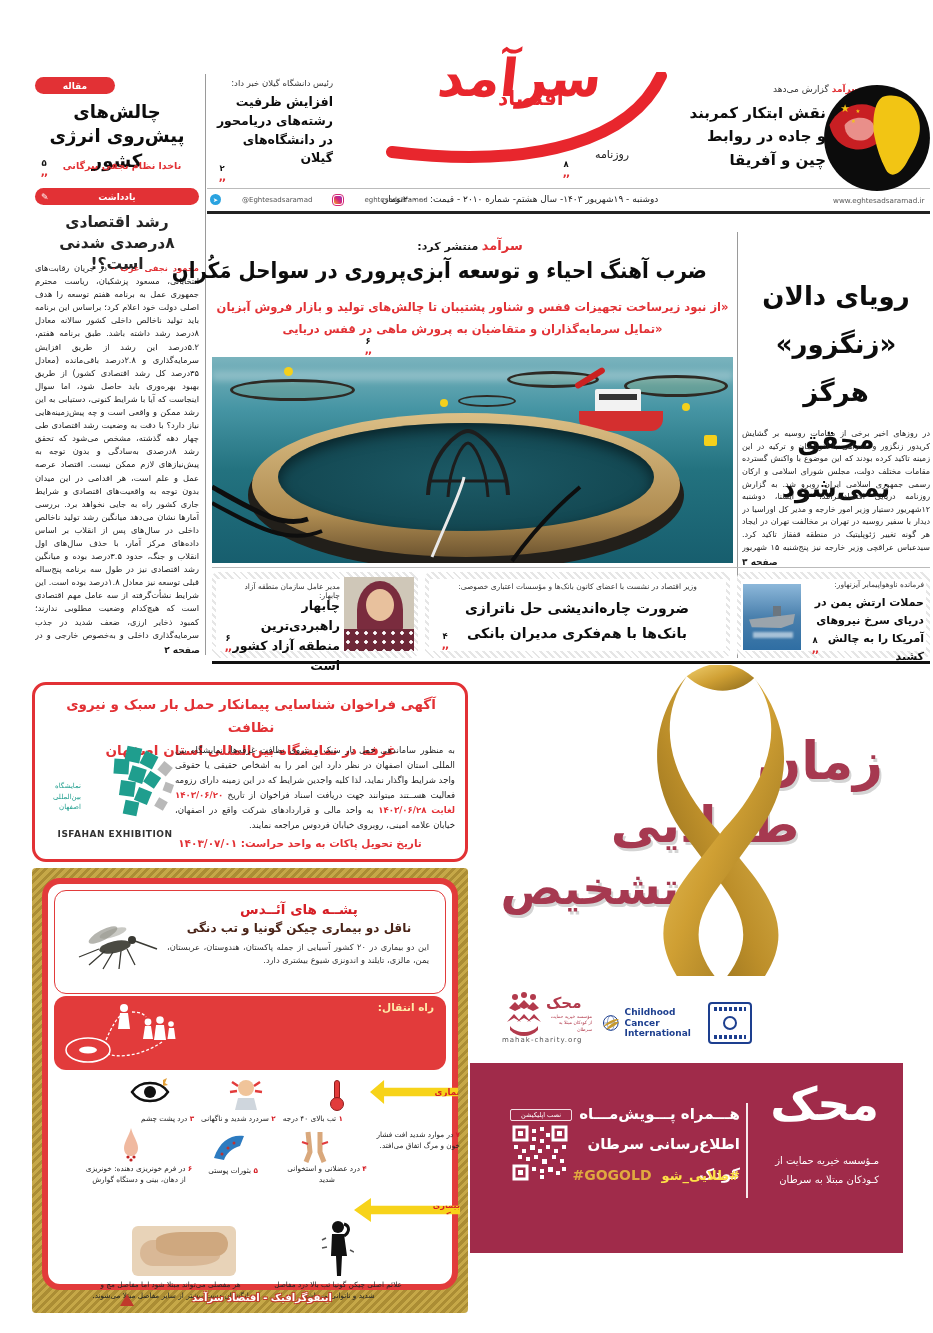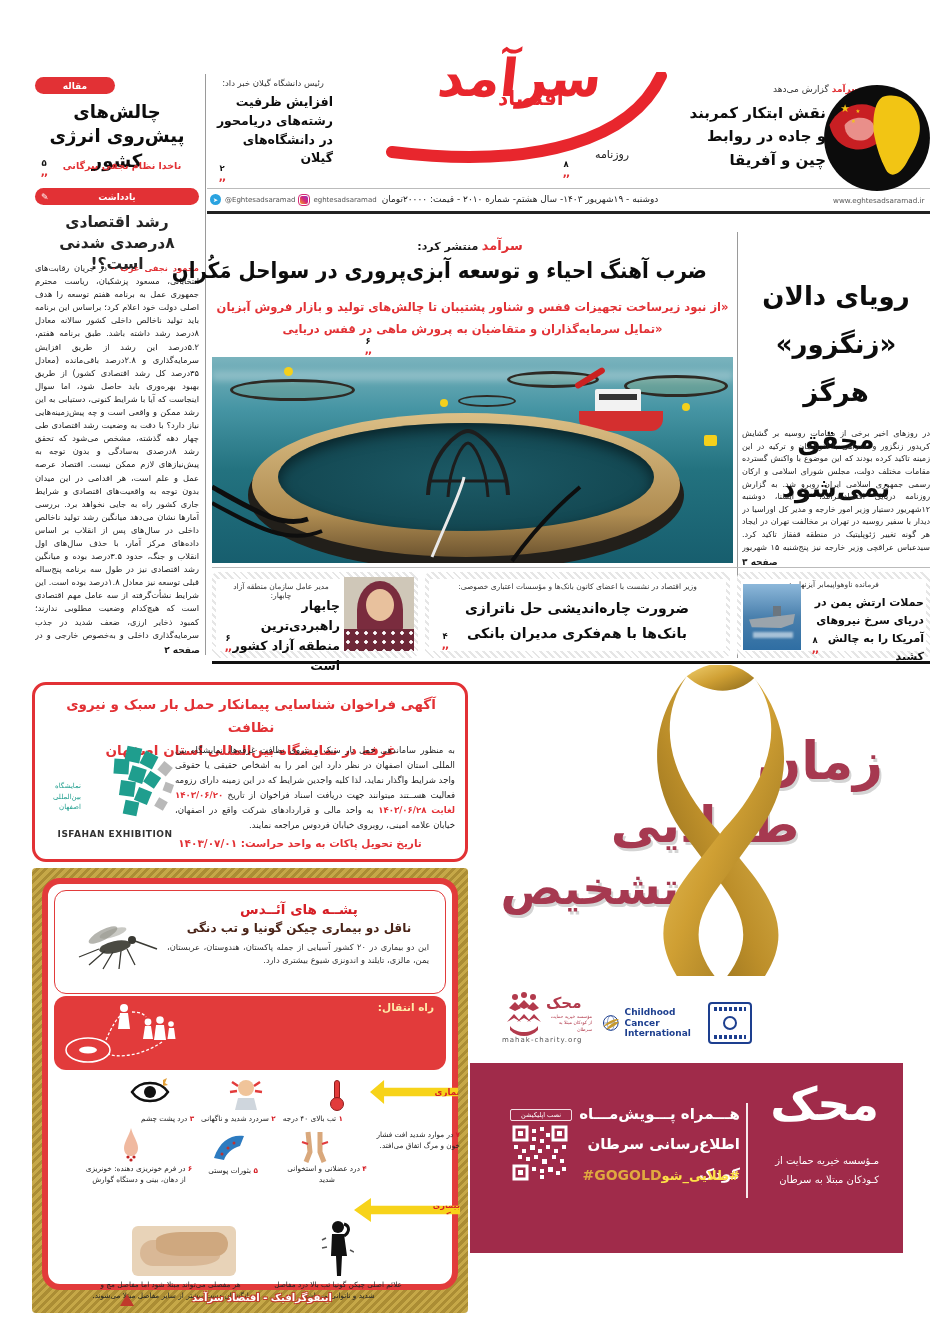--- a/index.html
+++ b/index.html
@@ -8,21 +8,21 @@
         font-family:"DejaVu Sans",sans-serif;color:#1a1a1a;}
   .abs{position:absolute;}
   .rtl{direction:rtl;}
   .c{text-align:center;}
   .r{text-align:right;}
   .j{text-align:justify;}
   .red{color:#e23135;}
   .bold{font-weight:bold;}
   .badge{background:#e23135;color:#fff;border-radius:9px;font-size:9px;font-weight:bold;
          display:flex;align-items:center;justify-content:center;height:17px;}
-  .kicker{font-size:8.5px;color:#333;text-align:center;}
+  .kicker{font-size:8.5px;color:#333;}
   .headline{font-weight:bold;color:#0d0d0d;line-height:1.35;}
   .bodytxt{font-size:8.3px;line-height:1.58;color:#222;overflow:hidden;}
   .pgmark{position:absolute;width:16px;text-align:center;line-height:1;}
   .pgmark .n{display:block;font-size:8.5px;font-weight:bold;color:#111;}
   .pgmark .q{display:block;font-size:11px;font-weight:bold;color:#e23135;margin-top:-2px;letter-spacing:-1px;}
   .vline{background:#9a9a9a;width:1px;}
   .hthin{background:#bbb;height:1px;}
   .hthick{background:#222;height:2.5px;}
   .hheavy{background:#111;height:3px;}
   .hatchbox{background:repeating-linear-gradient(45deg,#e6e6e6 0 2px,#ffffff 2px 5px);border-radius:6px;}
@@ -71,21 +71,21 @@
   </div>
   <div class="abs rtl bold" style="left:160px;top:645px;width:40px;font-size:9px;">صفحه ۲</div>
 
   <div class="abs rtl r kicker" style="left:213px;top:78px;width:120px;">رئیس دانشگاه گیلان خبر داد:</div>
   <div class="abs rtl r headline" style="left:211px;top:93px;width:122px;font-size:12.5px;line-height:1.5;letter-spacing:-0.3px;">افزایش ظرفیت رشته‌های دریامحور در دانشگاه‌های گیلان</div>
   <div class="pgmark" style="left:214px;top:164px;">
     <span class="n">۲</span>
       <span class="q">,,</span>
   </div>
 
-  <div class="abs" style="left:210px;top:194px;display:flex;align-items:center;gap:4px;">
+  <div class="abs" style="left:210px;top:194px;display:flex;align-items:center;gap:21px;">
     <span class="tg">➤</span>
     <span class="sociallbl">@Eghtesadsaramad</span>
     <span class="ig"></span>
     <span class="sociallbl">eghtesadsaramad</span>
   </div>
 
   <div class="abs" style="left:370px;top:42px;width:300px;height:145px;">
     <svg class="abs" style="left:0;top:30px;" width="300" height="115" viewBox="0 0 300 115">
       <path d="M291,4 C262,66 170,98 22,80" fill="none" stroke="#e8262d" stroke-width="12" stroke-linecap="round"></path>
     </svg>
@@ -304,21 +304,21 @@
     <div class="abs rtl bold white" style="right:24px;top:14px;font-size:46px;">محک</div>
     <div class="abs rtl r white" style="right:24px;top:88px;width:150px;font-size:10px;line-height:1.9;">
       <div>مـؤسسه خیریه حمایت از</div>
       <div>کـودکان مبتلا به سرطان</div>
     </div>
     <div class="abs" style="left:276px;top:40px;width:1.5px;height:95px;background:rgba(255,255,255,.9);"></div>
     <div class="abs rtl r white bold" style="left:92px;top:36px;width:178px;font-size:15px;line-height:2.0;">
       <div>هـــمراه پـــویش‌مـــاه</div>
       <div>اطلاع‌رسانی سرطان کودک</div>
     </div>
-    <div class="abs" style="left:92px;top:104px;width:178px;display:flex;justify-content:flex-end;align-items:center;">
+    <div class="abs" style="left:92px;top:104px;width:178px;display:flex;justify-content:flex-end;gap:10px;align-items:center;">
       <span style="color:#e0a93f;font-weight:bold;font-size:14px;">#GOGOLD</span>
       <span class="rtl" style="color:#fde047;font-weight:bold;font-size:13px;">#طلایی_شو</span>
     </div>
     <div class="abs qr-label rtl" style="left:40px;top:46px;width:62px;">نصب اپلیکیشن</div>
     <svg class="abs" style="left:42px;top:62px;" width="56" height="56" viewBox="0 0 56 56">
       <g fill="none" stroke="#fff" stroke-width="3">
           <rect x="2" y="2" width="13" height="13"></rect>
           <rect x="41" y="2" width="13" height="13"></rect>
           <rect x="2" y="41" width="13" height="13"></rect>
         </g>

